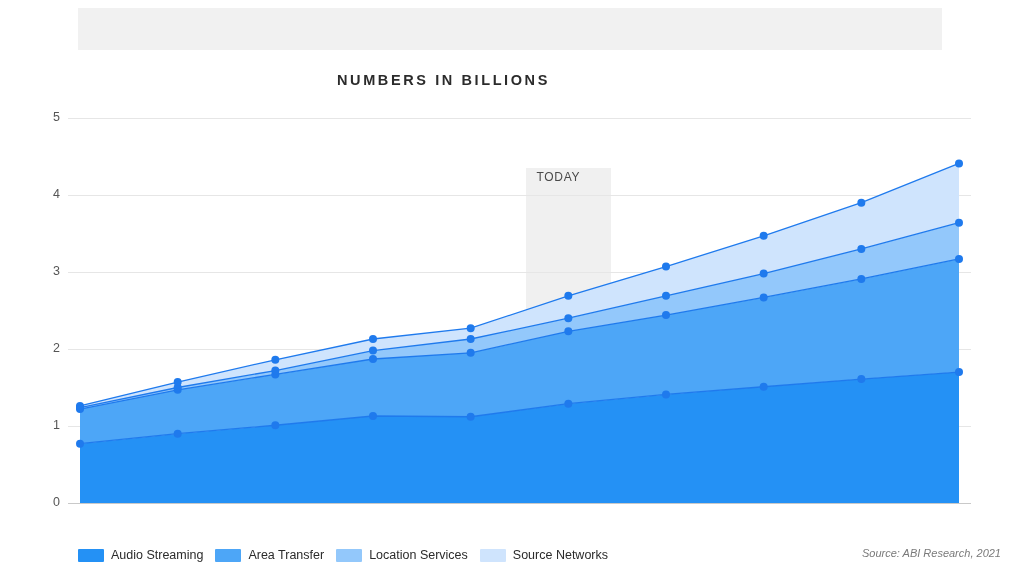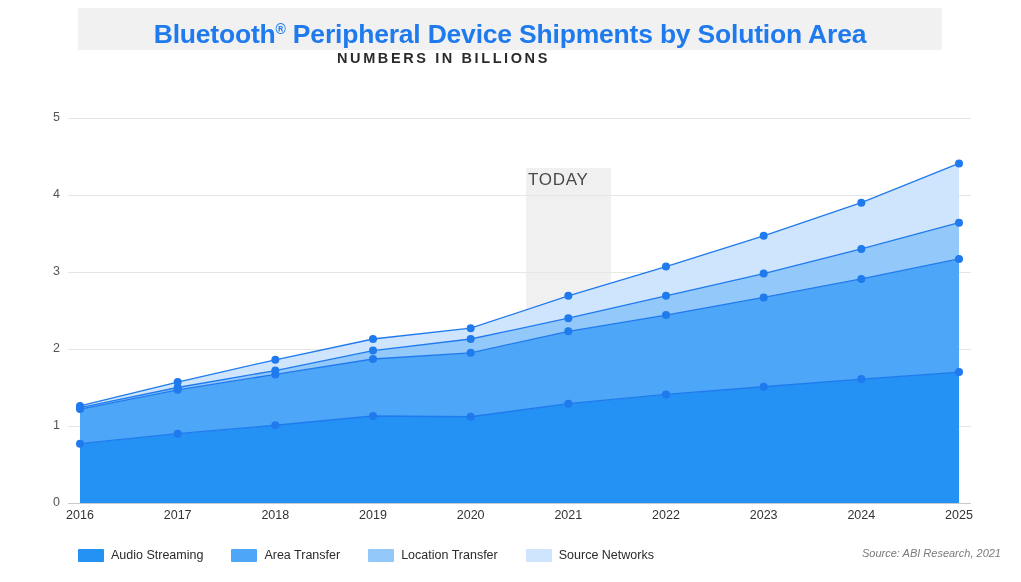--- a/index.html
+++ b/index.html
@@ -42,21 +42,21 @@
     letter-spacing: -0.2px;
     white-space: nowrap;
   }
   .chart-title sup {
     font-size: 14px;
     vertical-align: 9px;
   }
   .chart-subtitle {
     position: absolute;
     left: 0;
-    top: 50px;
+    top: 72px;
     width: 887px;
     text-align: center;
     font-size: 14.5px;
     font-weight: bold;
     letter-spacing: 2.6px;
     color: #2b2b2b;
   }
   .plot {
     position: absolute;
     left: 68px;
@@ -113,42 +113,42 @@
     top: 50px;
     width: 85px;
     background: #ededed;
     opacity: 0.85;
   }
   .today-label {
     position: absolute;
     top: 52px;
     width: 64px;
     text-align: center;
-    font-size: 17px;
+    font-size: 12px;
     letter-spacing: 0.7px;
     color: #4a4a4a;
   }
   svg.series {
     position: absolute;
     left: 0; top: 0;
     overflow: visible;
   }
   .legend {
     position: absolute;
     left: 78px;
     top: 545px;
     height: 20px;
     display: flex;
     align-items: center;
     gap: 0px;
   }
   .legend-item {
     display: flex;
     align-items: center;
-    margin-right: 28px;
+    margin-right: 12px;
   }
   .legend-swatch {
     width: 26px;
     height: 13px;
     margin-right: 7px;
     border-radius: 1px;
   }
   .legend-label {
     font-size: 12.5px;
     color: #2b2b2b;
@@ -161,23 +161,20 @@
     font-style: italic;
     color: #7a7a7a;
   }
 </style>
 </head>
 <body>
 
 <div id="chart-root">
 
   <div class="title-band"></div>
-  <div class="chart-title">
-    <span>Bluetooth</span><sup>®</sup><span> Peripheral Device Shipments by Solution Area</span>
-  </div>
 
   <div class="chart-subtitle">NUMBERS IN BILLIONS</div>
 
   <div class="ytick-wrap">
       <div class="ytick" style="top: 385px;">0</div>
       <div class="ytick" style="top: 308px;">1</div>
       <div class="ytick" style="top: 231px;">2</div>
       <div class="ytick" style="top: 154px;">3</div>
       <div class="ytick" style="top: 77px;">4</div>
       <div class="ytick" style="top: 0px;">5</div>
@@ -235,45 +232,33 @@
         <circle cx="305" cy="220.99" r="4" fill="#1f7aed"></circle>
         <circle cx="402.66666666666663" cy="210.20999999999998" r="4" fill="#1f7aed"></circle>
         <circle cx="500.33333333333337" cy="177.86999999999998" r="4" fill="#1f7aed"></circle>
         <circle cx="598" cy="148.61" r="4" fill="#1f7aed"></circle>
         <circle cx="695.6666666666666" cy="117.81" r="4" fill="#1f7aed"></circle>
         <circle cx="793.3333333333333" cy="84.69999999999999" r="4" fill="#1f7aed"></circle>
         <circle cx="891" cy="45.43000000000001" r="4" fill="#1f7aed"></circle>
       </svg>
   <div class="today-label" style="left: 458.333px;">TODAY</div>
     </div>
-  <div class="xtick-wrap">
-      <div class="xtick" style="left: 12px;">2016</div>
-      <div class="xtick" style="left: 109.667px;">2017</div>
-      <div class="xtick" style="left: 207.333px;">2018</div>
-      <div class="xtick" style="left: 305px;">2019</div>
-      <div class="xtick" style="left: 402.667px;">2020</div>
-      <div class="xtick" style="left: 500.333px;">2021</div>
-      <div class="xtick" style="left: 598px;">2022</div>
-      <div class="xtick" style="left: 695.667px;">2023</div>
-      <div class="xtick" style="left: 793.333px;">2024</div>
-      <div class="xtick" style="left: 891px;">2025</div>
-    </div>
 
   <div class="legend">
       <div class="legend-item">
         <span class="legend-swatch" style="background: rgb(36, 145, 245);"></span>
         <span class="legend-label">Audio Streaming</span>
       </div>
       <div class="legend-item">
         <span class="legend-swatch" style="background: rgb(77, 166, 247);"></span>
         <span class="legend-label">Area Transfer</span>
       </div>
       <div class="legend-item">
         <span class="legend-swatch" style="background: rgb(147, 200, 251);"></span>
-        <span class="legend-label">Location Transfer</span>
+        <span class="legend-label">Location Services</span>
       </div>
       <div class="legend-item">
         <span class="legend-swatch" style="background: rgb(207, 228, 253);"></span>
         <span class="legend-label">Source Networks</span>
       </div>
     </div>
 
   <div class="source-note">Source: ABI Research, 2021</div>
 </div>
 

